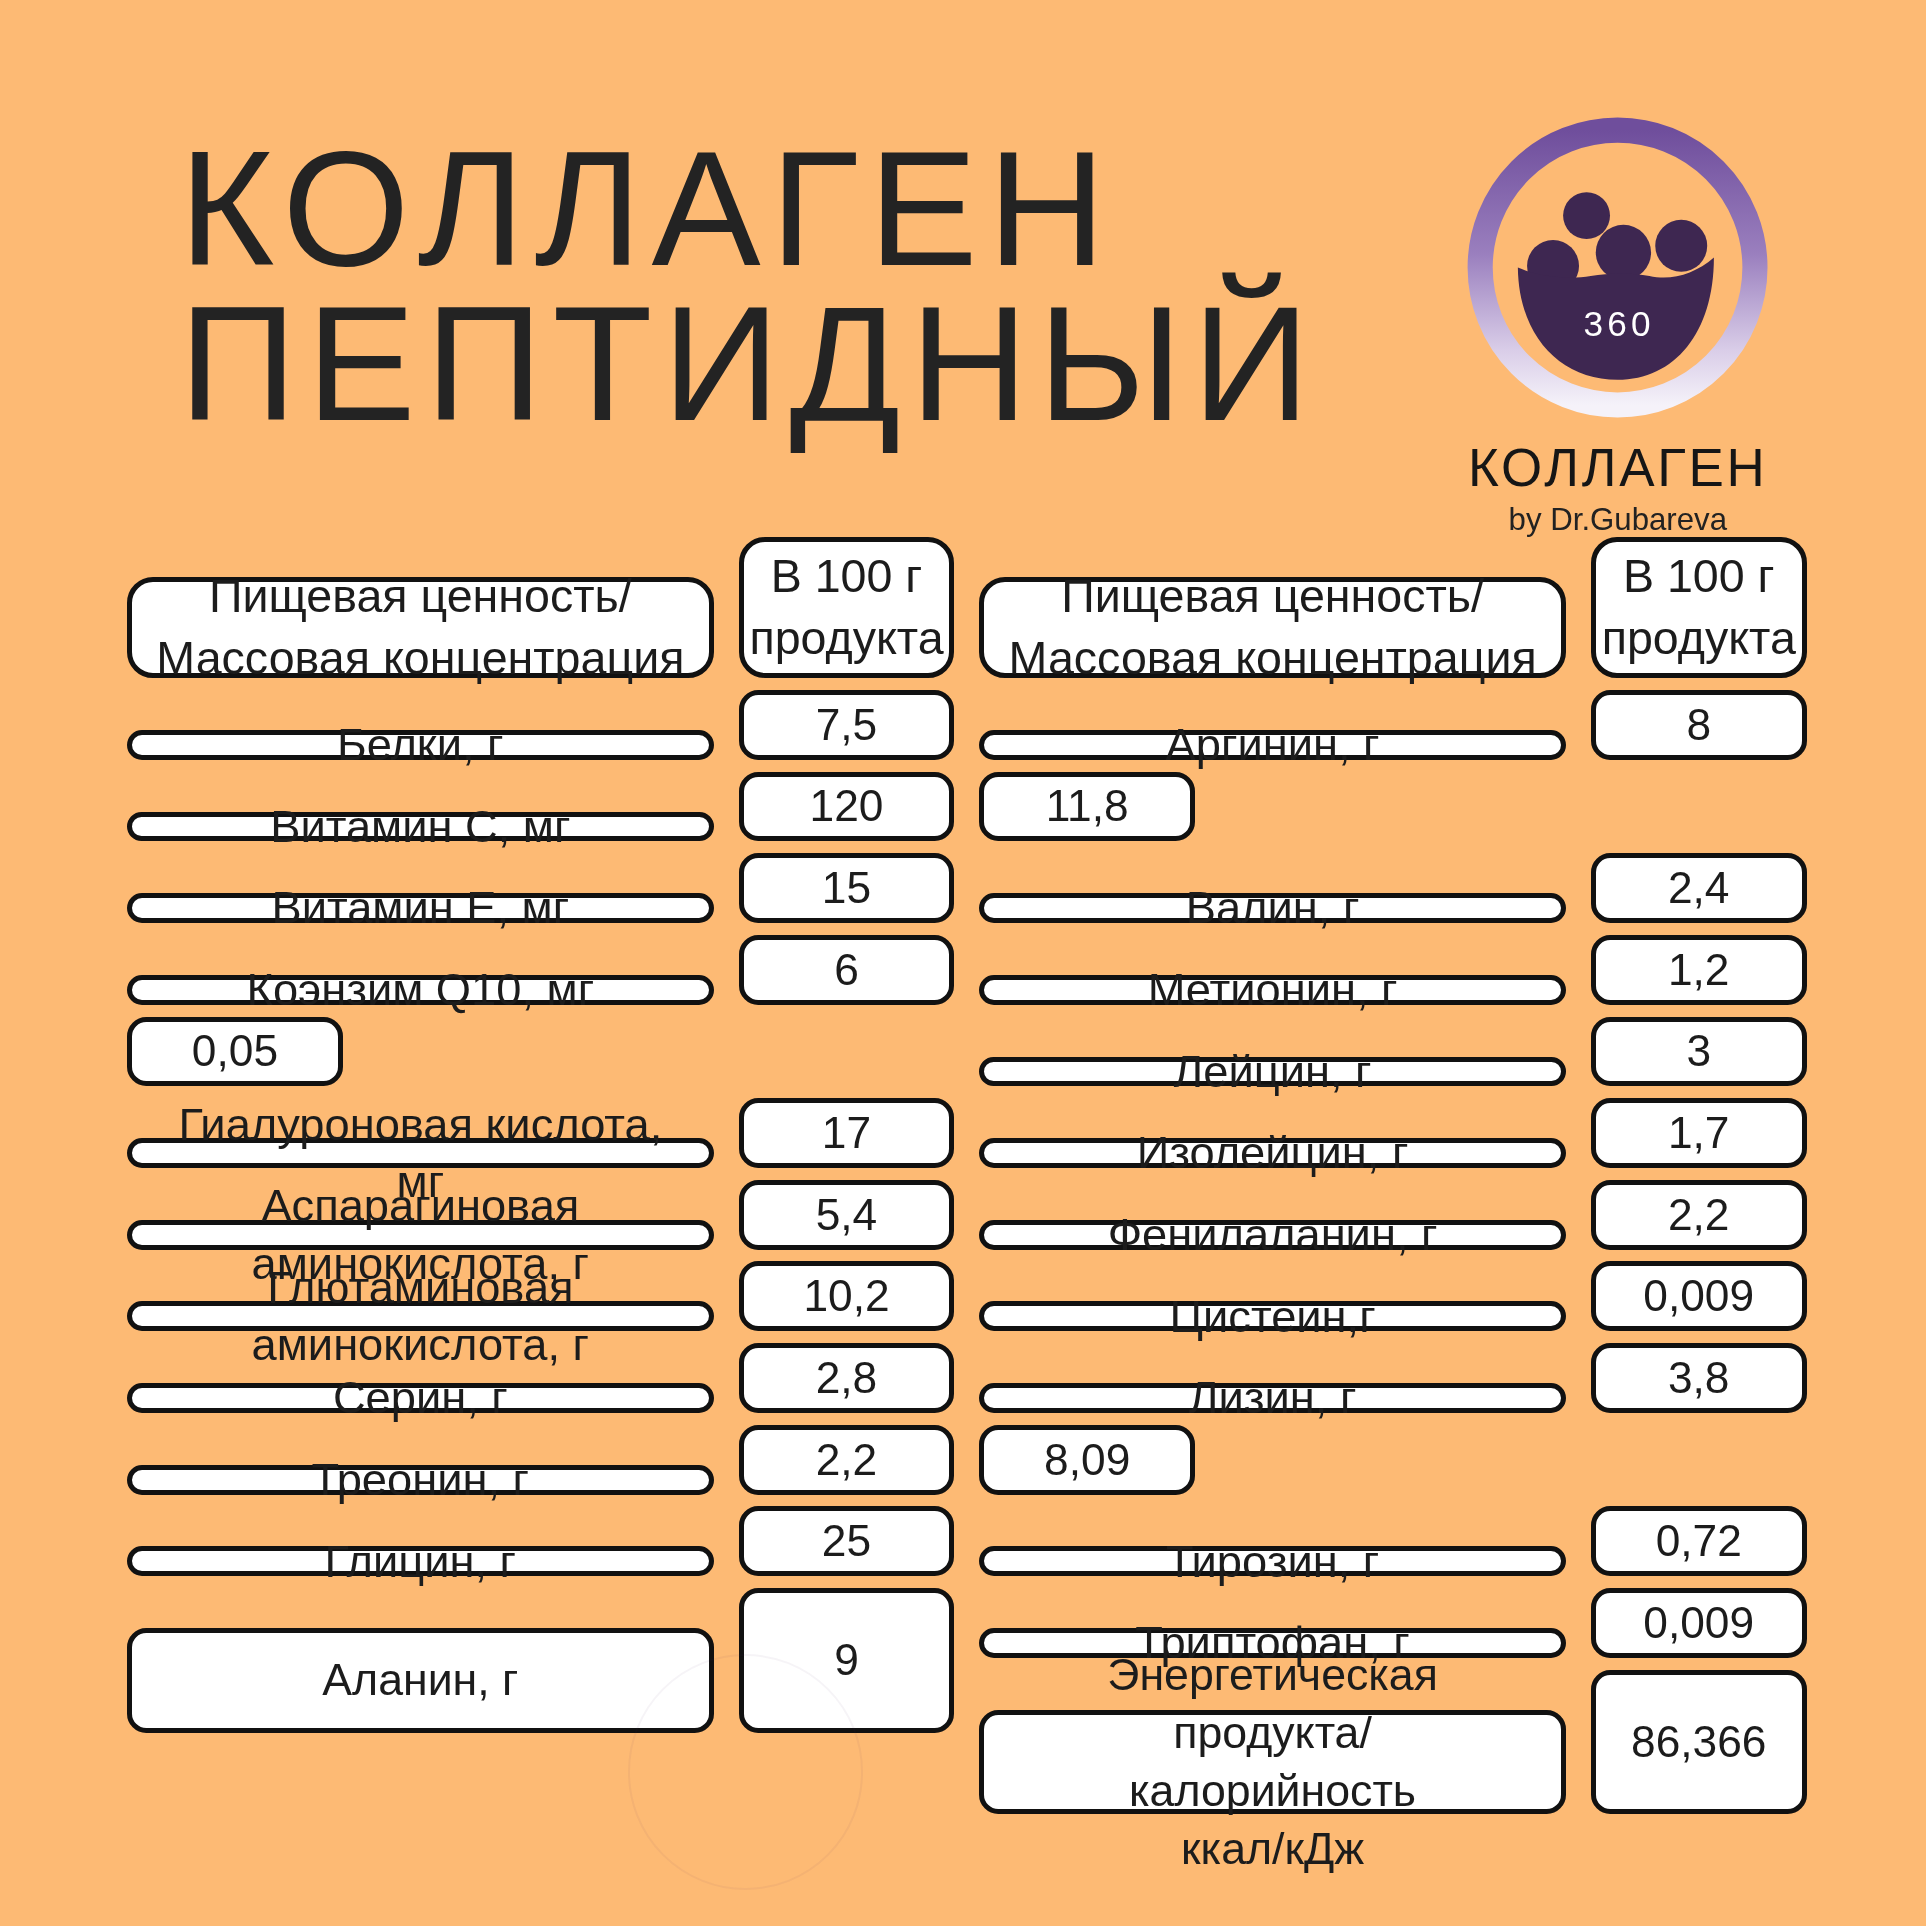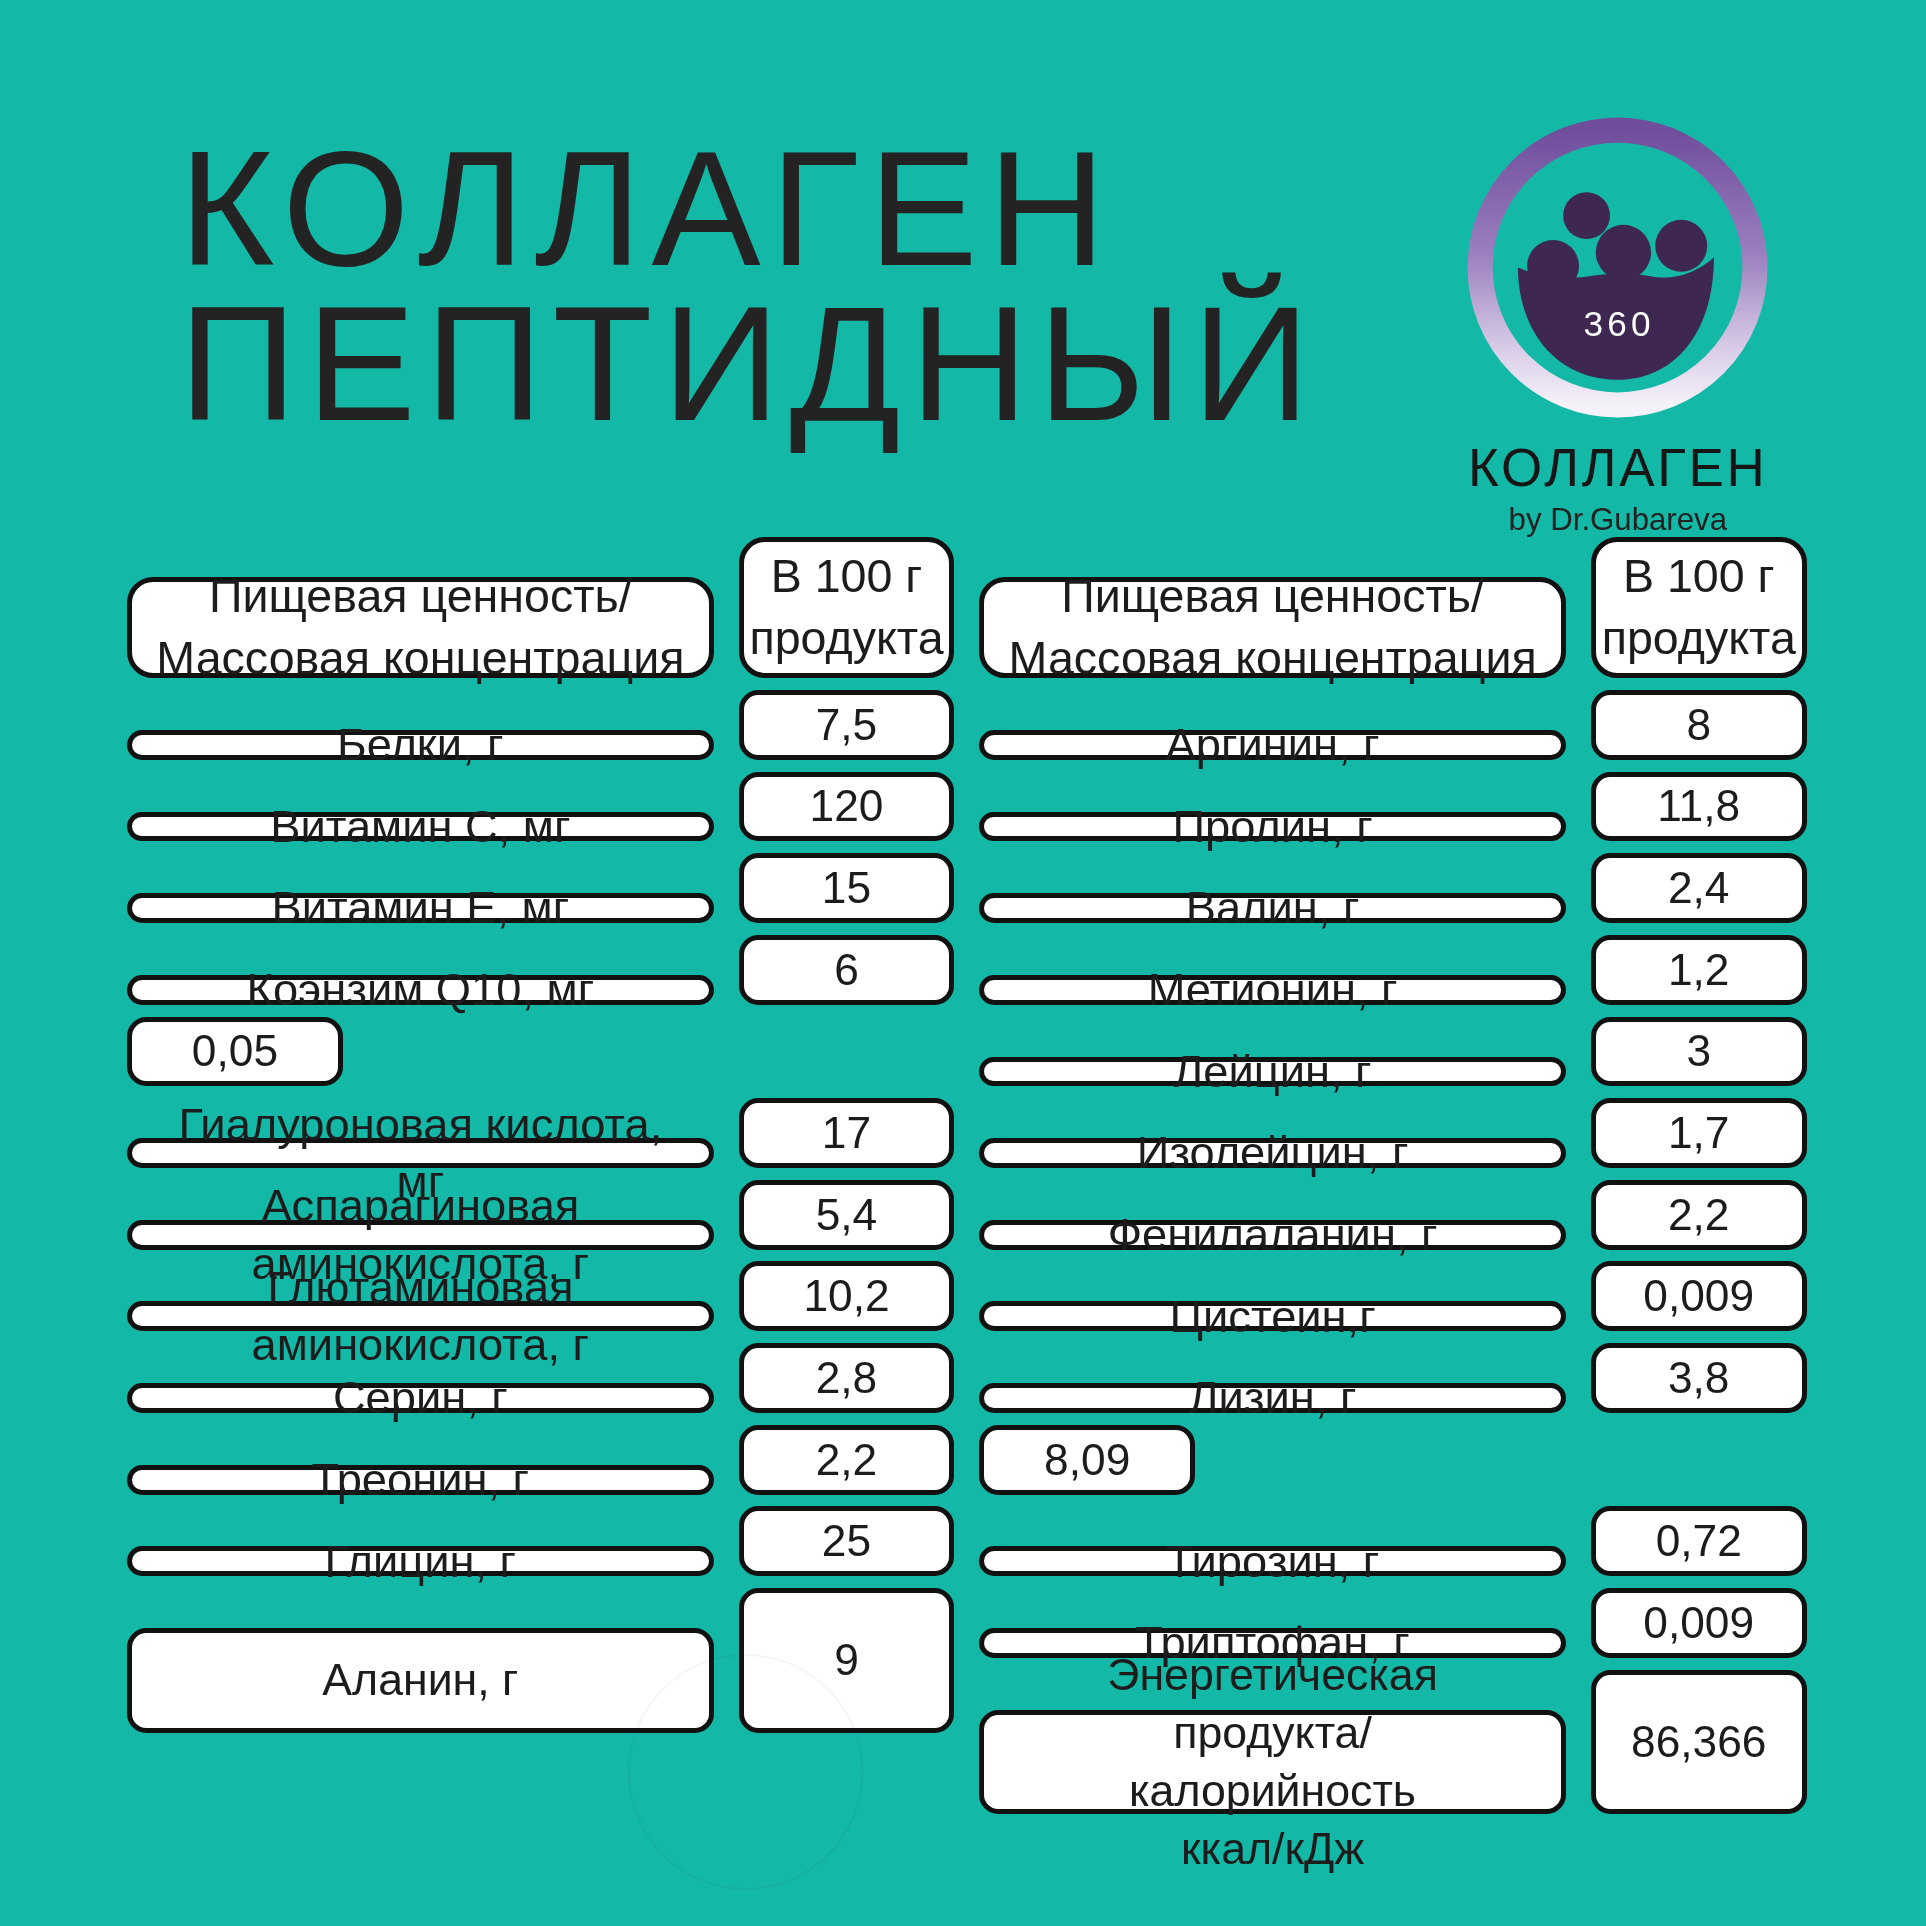--- a/index.html
+++ b/index.html
@@ -2,21 +2,21 @@
 <html style="font-size:6.2px"><head>
 <meta charset="utf-8">
 <style>
   html,body{margin:0;padding:0;width:100%;height:100%;}
   body{
     background:#ffffff;
     font-family:"Liberation Sans", sans-serif;
     color:#1c1c1c;
     overflow:hidden;
   }
-  .canvas{position:relative;width:100vw;height:100vh;background:#14b8a6;}
+  .canvas{position:relative;width:100vw;height:100vh;background:#fdba74;}
 
   
   .title{
     position:absolute;left:9.3vw;top:6.8vw;
     font-size:8.5vw;line-height:0.95;letter-spacing:0.5vw;
     font-weight:400;color:#232323;margin:0;
   }
   .title .line{display:block;}
 
   
@@ -159,21 +159,20 @@
         <div class="cell label">Пищевая ценность/
 Массовая концентрация</div>
         <div class="cell value">В 100 г
 продукта</div>
       </div>
       <div class="row">
         <div class="cell label">Аргинин, г</div>
         <div class="cell value">8</div>
       </div>
       <div class="row">
-        <div class="cell label">Пролин, г</div>
         <div class="cell value">11,8</div>
       </div>
       <div class="row">
         <div class="cell label">Валин, г</div>
         <div class="cell value">2,4</div>
       </div>
       <div class="row">
         <div class="cell label">Метионин, г</div>
         <div class="cell value">1,2</div>
       </div>

